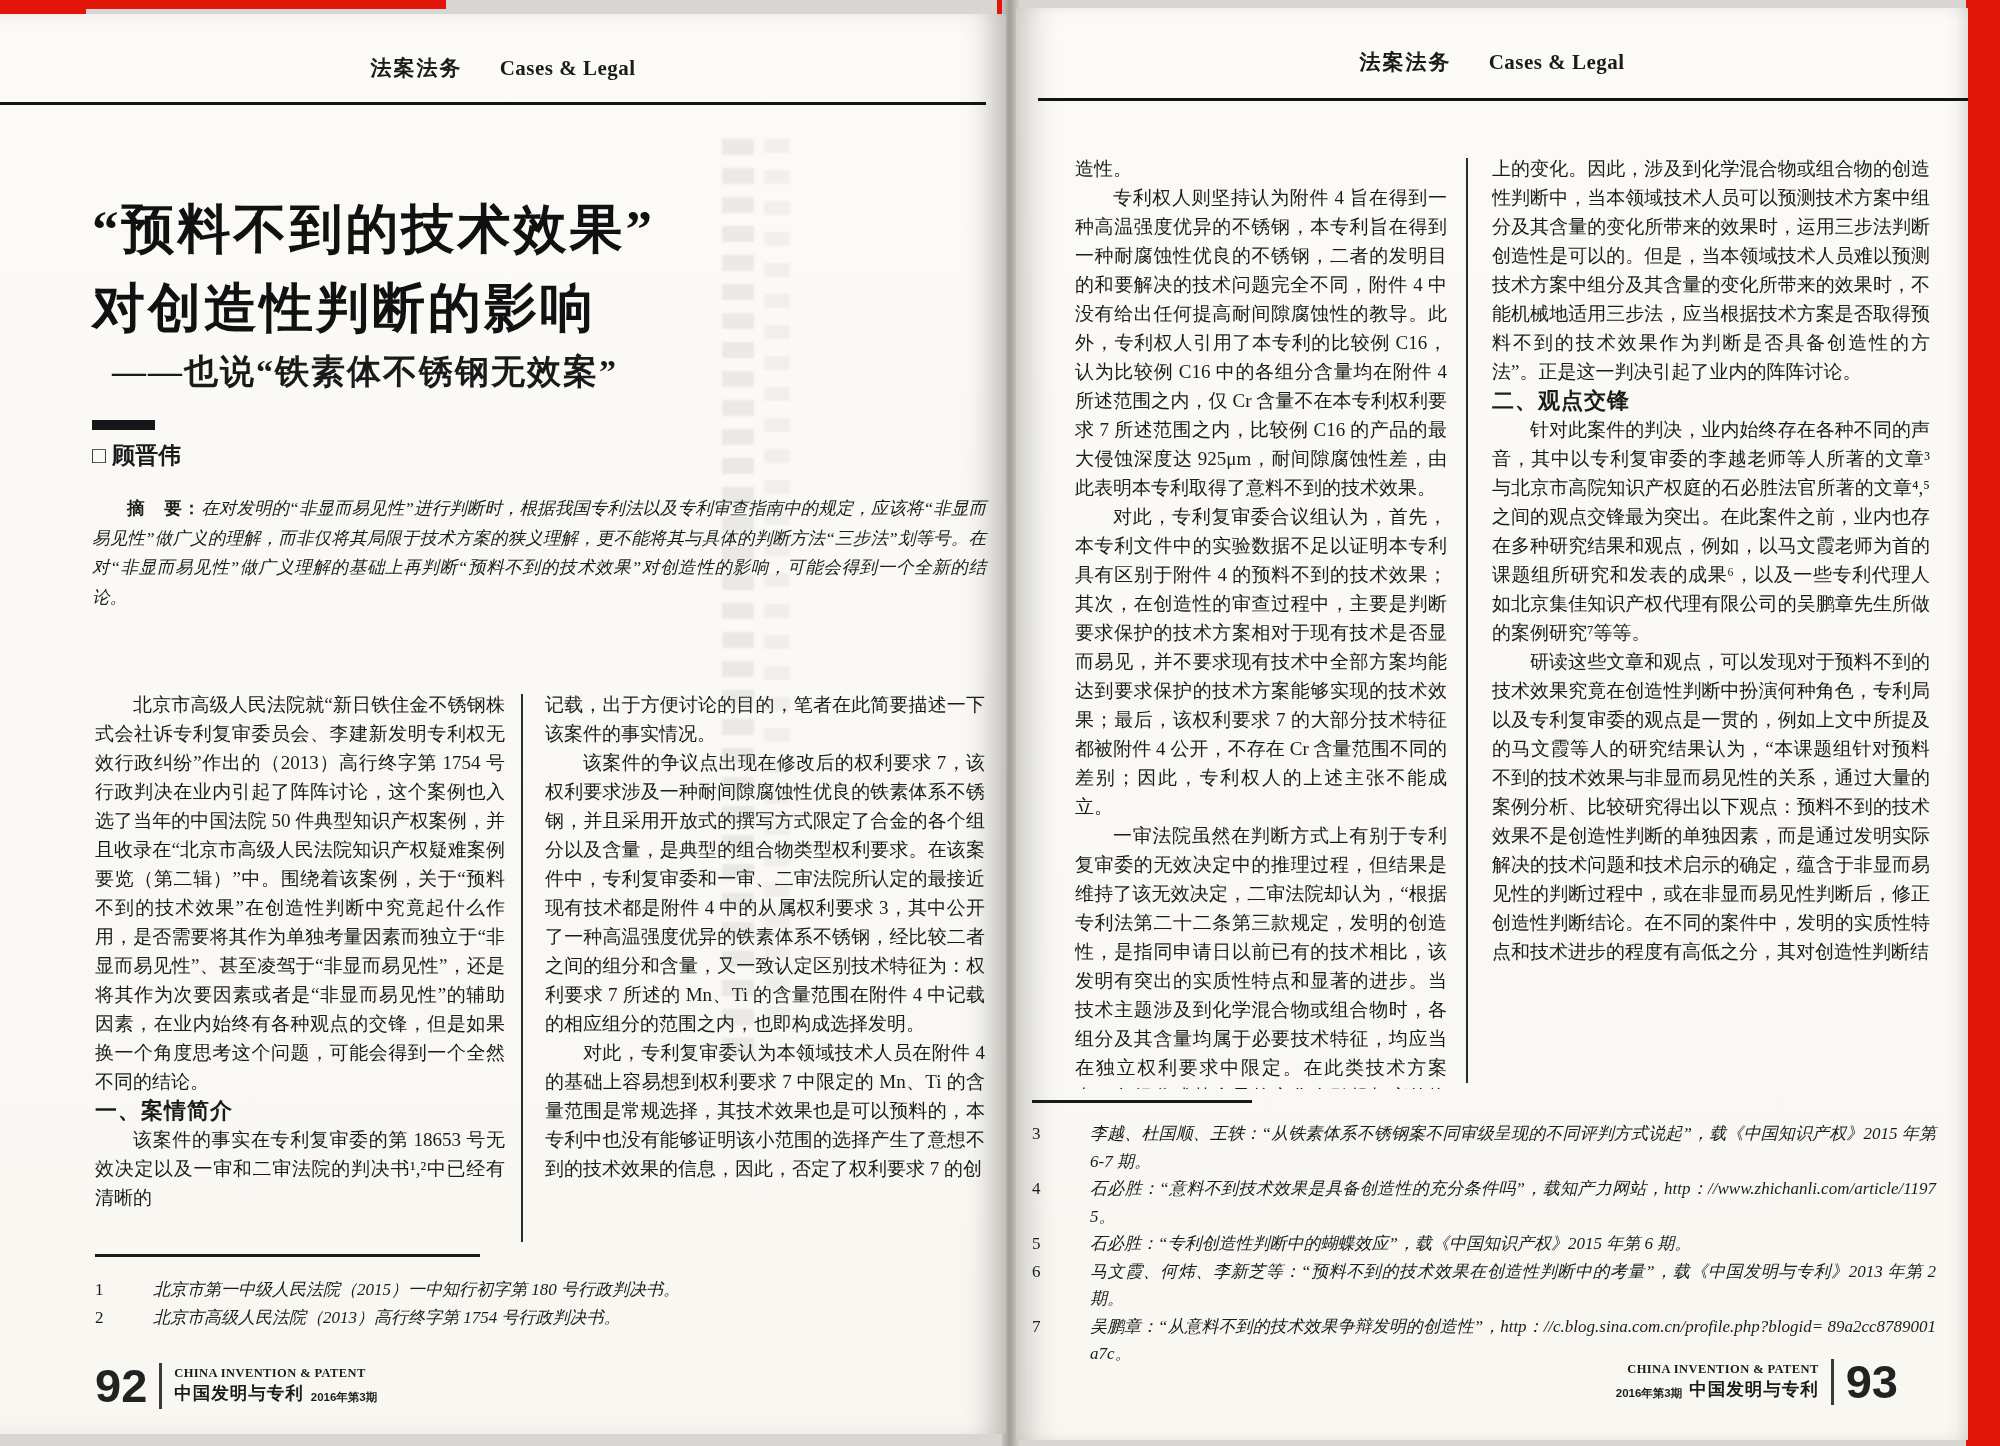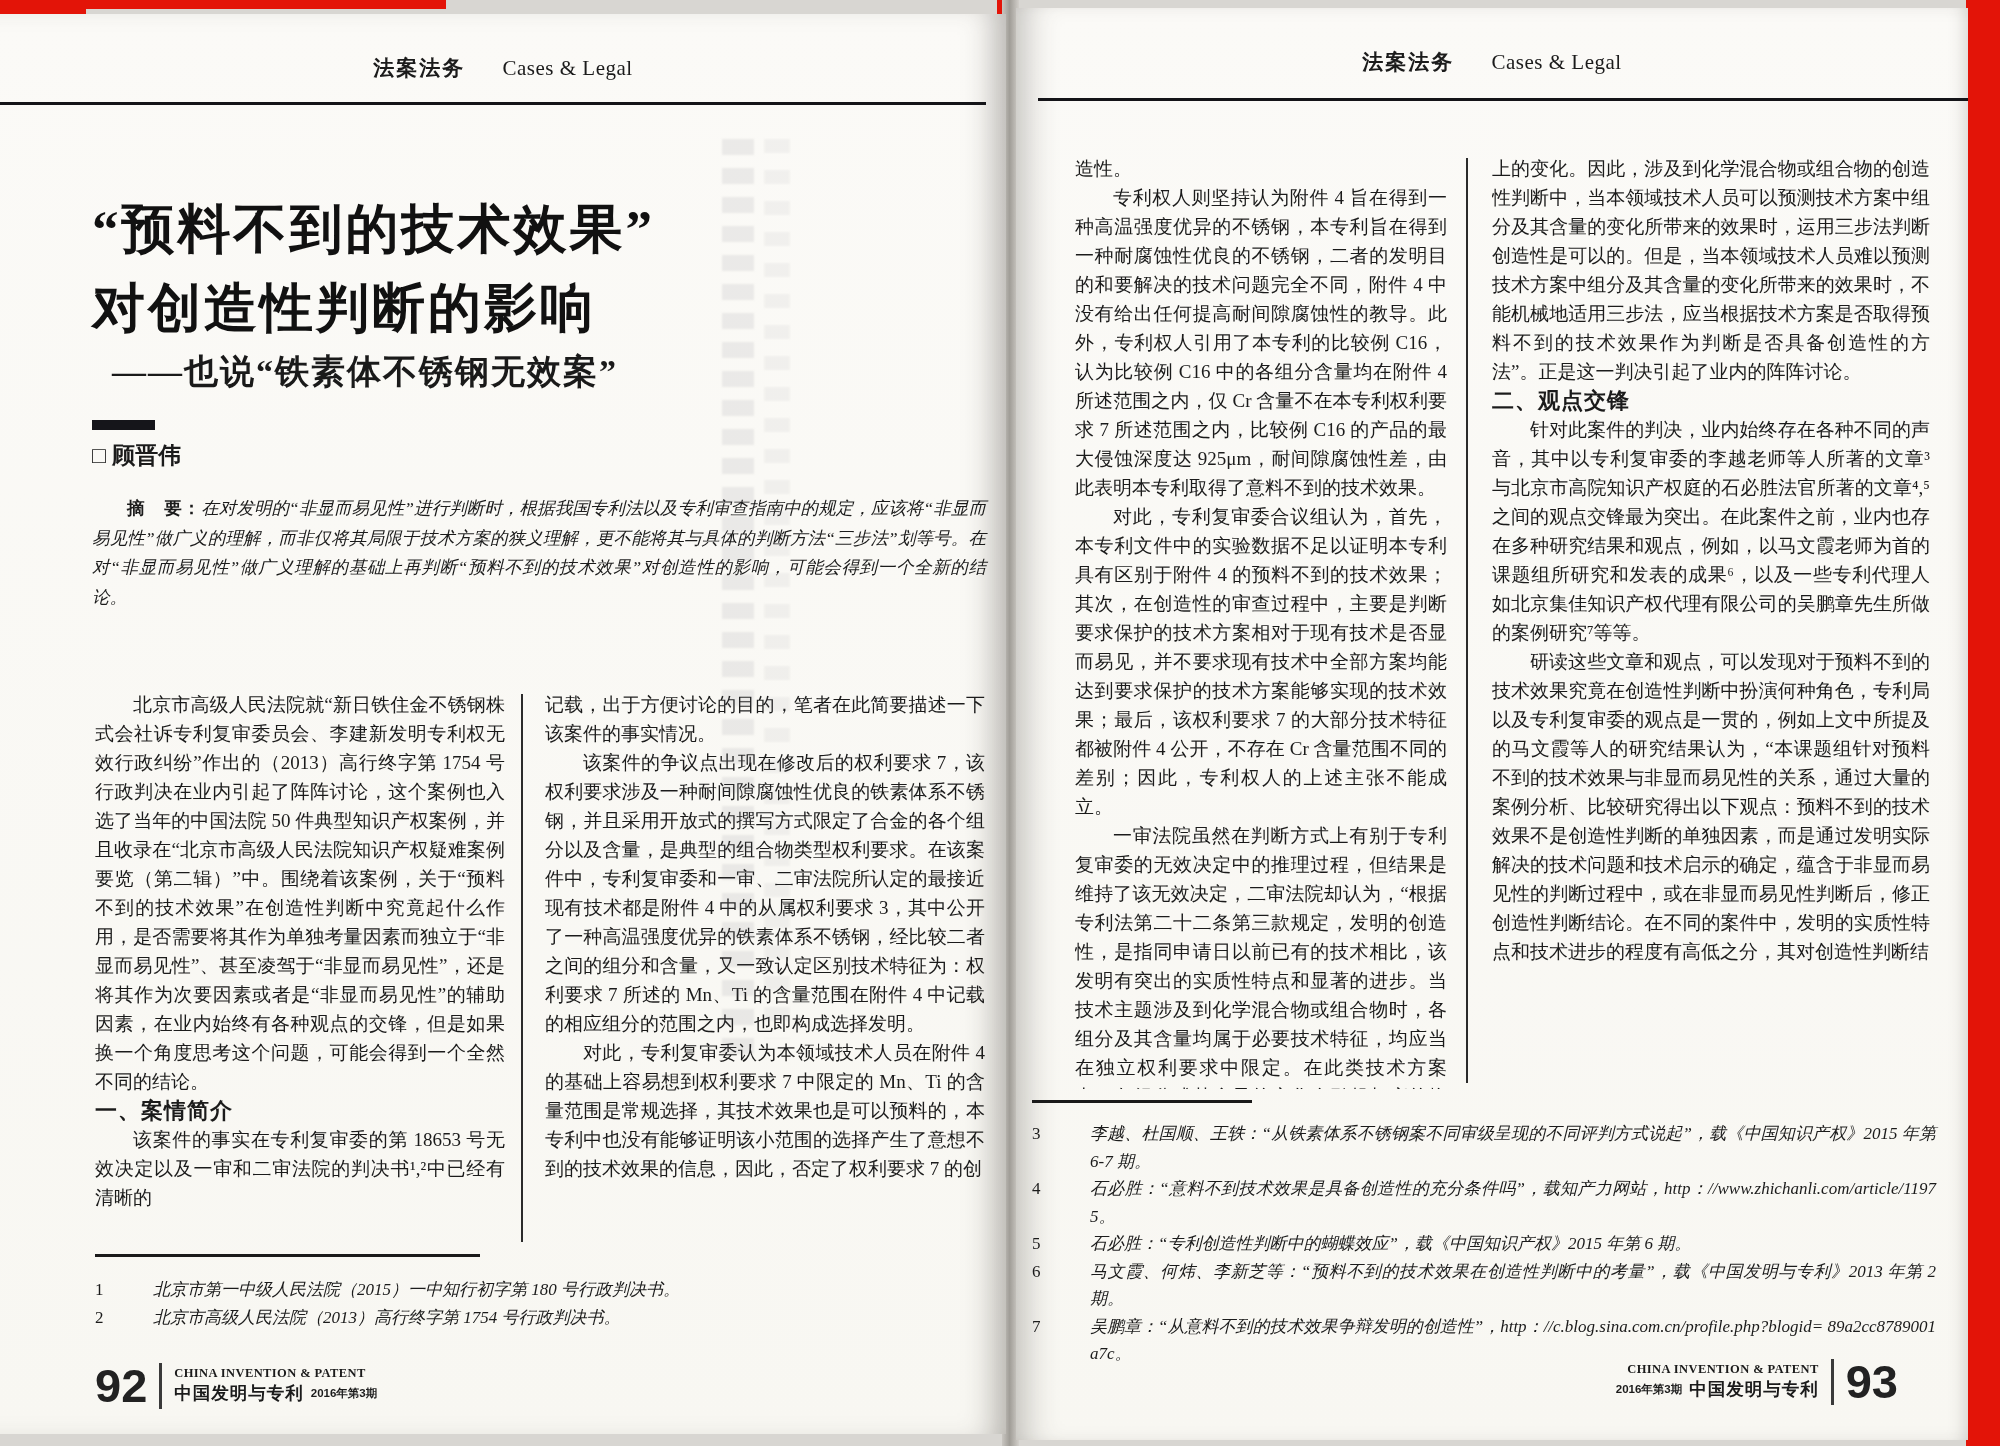--- a/index.html
+++ b/index.html
@@ -18,21 +18,21 @@
     background:linear-gradient(90deg,#c9c6c1,#a09d97 45%,#d2cfca);}
   .red{position:absolute;background:#e31408;}
   #red-right{left:1966px;top:0;width:34px;height:1446px;}
   #red-top{left:0;top:0;width:446px;height:9px;}
   #red-corner{left:0;top:0;width:86px;height:16px;}
   #red-left{left:0;top:0;width:9px;height:702px;}
   #red-gutter{left:997px;top:0;width:16px;height:24px;}
 
   .running-header{position:absolute;top:40px;left:0;width:100%;text-align:center;font-size:21px;white-space:nowrap;}
   .rh-cn{font-family:"Liberation Sans",sans-serif;font-weight:bold;letter-spacing:2px;}
-  .rh-en{font-weight:normal;margin-left:32px;letter-spacing:.5px;}
+  .rh-en{font-weight:bold;margin-left:32px;letter-spacing:.5px;}
   .header-rule{position:absolute;height:3px;background:#141418;}
   #left-page .header-rule{left:0;top:88px;width:986px;}
   #right-page .header-rule{left:22px;top:90px;width:930px;}
 
   .article-title{position:absolute;left:92px;top:176px;width:880px;
     font-weight:900;font-size:53px;line-height:79px;letter-spacing:3px;color:#111;}
   .article-subtitle{position:absolute;left:112px;top:335px;font-size:34px;font-weight:600;letter-spacing:2px;color:#1a1a1a;}
   .author-bar{position:absolute;left:92px;top:406px;width:63px;height:10px;background:#15151a;}
   .author{position:absolute;left:92px;top:426px;font-family:"Liberation Sans",sans-serif;font-weight:bold;font-size:23px;}
 
@@ -67,21 +67,21 @@
   .fn .no{width:58px;flex:none;font-style:normal;}
   .fn .tx{flex:1;text-align:justify;word-break:break-all;}
 
   .footer{position:absolute;display:flex;align-items:center;}
   #lp-footer{left:95px;top:1348px;}
   #rp-footer{right:70px;top:1350px;}
   .pn{font-family:"Liberation Sans",sans-serif;font-weight:bold;font-size:47px;line-height:1;color:#222;}
   .fbar{width:3px;height:46px;background:#3a3a3a;margin:0 12px;}
   .fmeta{display:flex;flex-direction:column;justify-content:center;}
   .fmeta .en{font-size:12.5px;font-weight:bold;letter-spacing:.4px;}
-  .fmeta .cnrow{font-family:"Liberation Sans",sans-serif;font-weight:bold;display:flex;align-items:center;}
+  .fmeta .cnrow{font-family:"Liberation Sans",sans-serif;font-weight:bold;display:flex;align-items:flex-end;}
   .fmeta .cn-name{font-size:17.5px;letter-spacing:1px;}
   .fmeta .issue{font-size:11.5px;margin-left:7px;}
   #rp-footer .fmeta{text-align:right;align-items:flex-end;}
   #rp-footer .issue{margin:0 7px 0 0;}
 
   .ghost{position:absolute;left:722px;top:125px;width:32px;height:915px;
     background:repeating-linear-gradient(180deg, rgba(110,110,120,.11) 0 16px, rgba(110,110,120,0) 16px 29px);
     filter:blur(1px);}
   .ghost2{position:absolute;left:764px;top:125px;width:26px;height:900px;
     background:repeating-linear-gradient(180deg, rgba(120,120,128,.07) 0 14px, rgba(120,120,128,0) 14px 31px);

